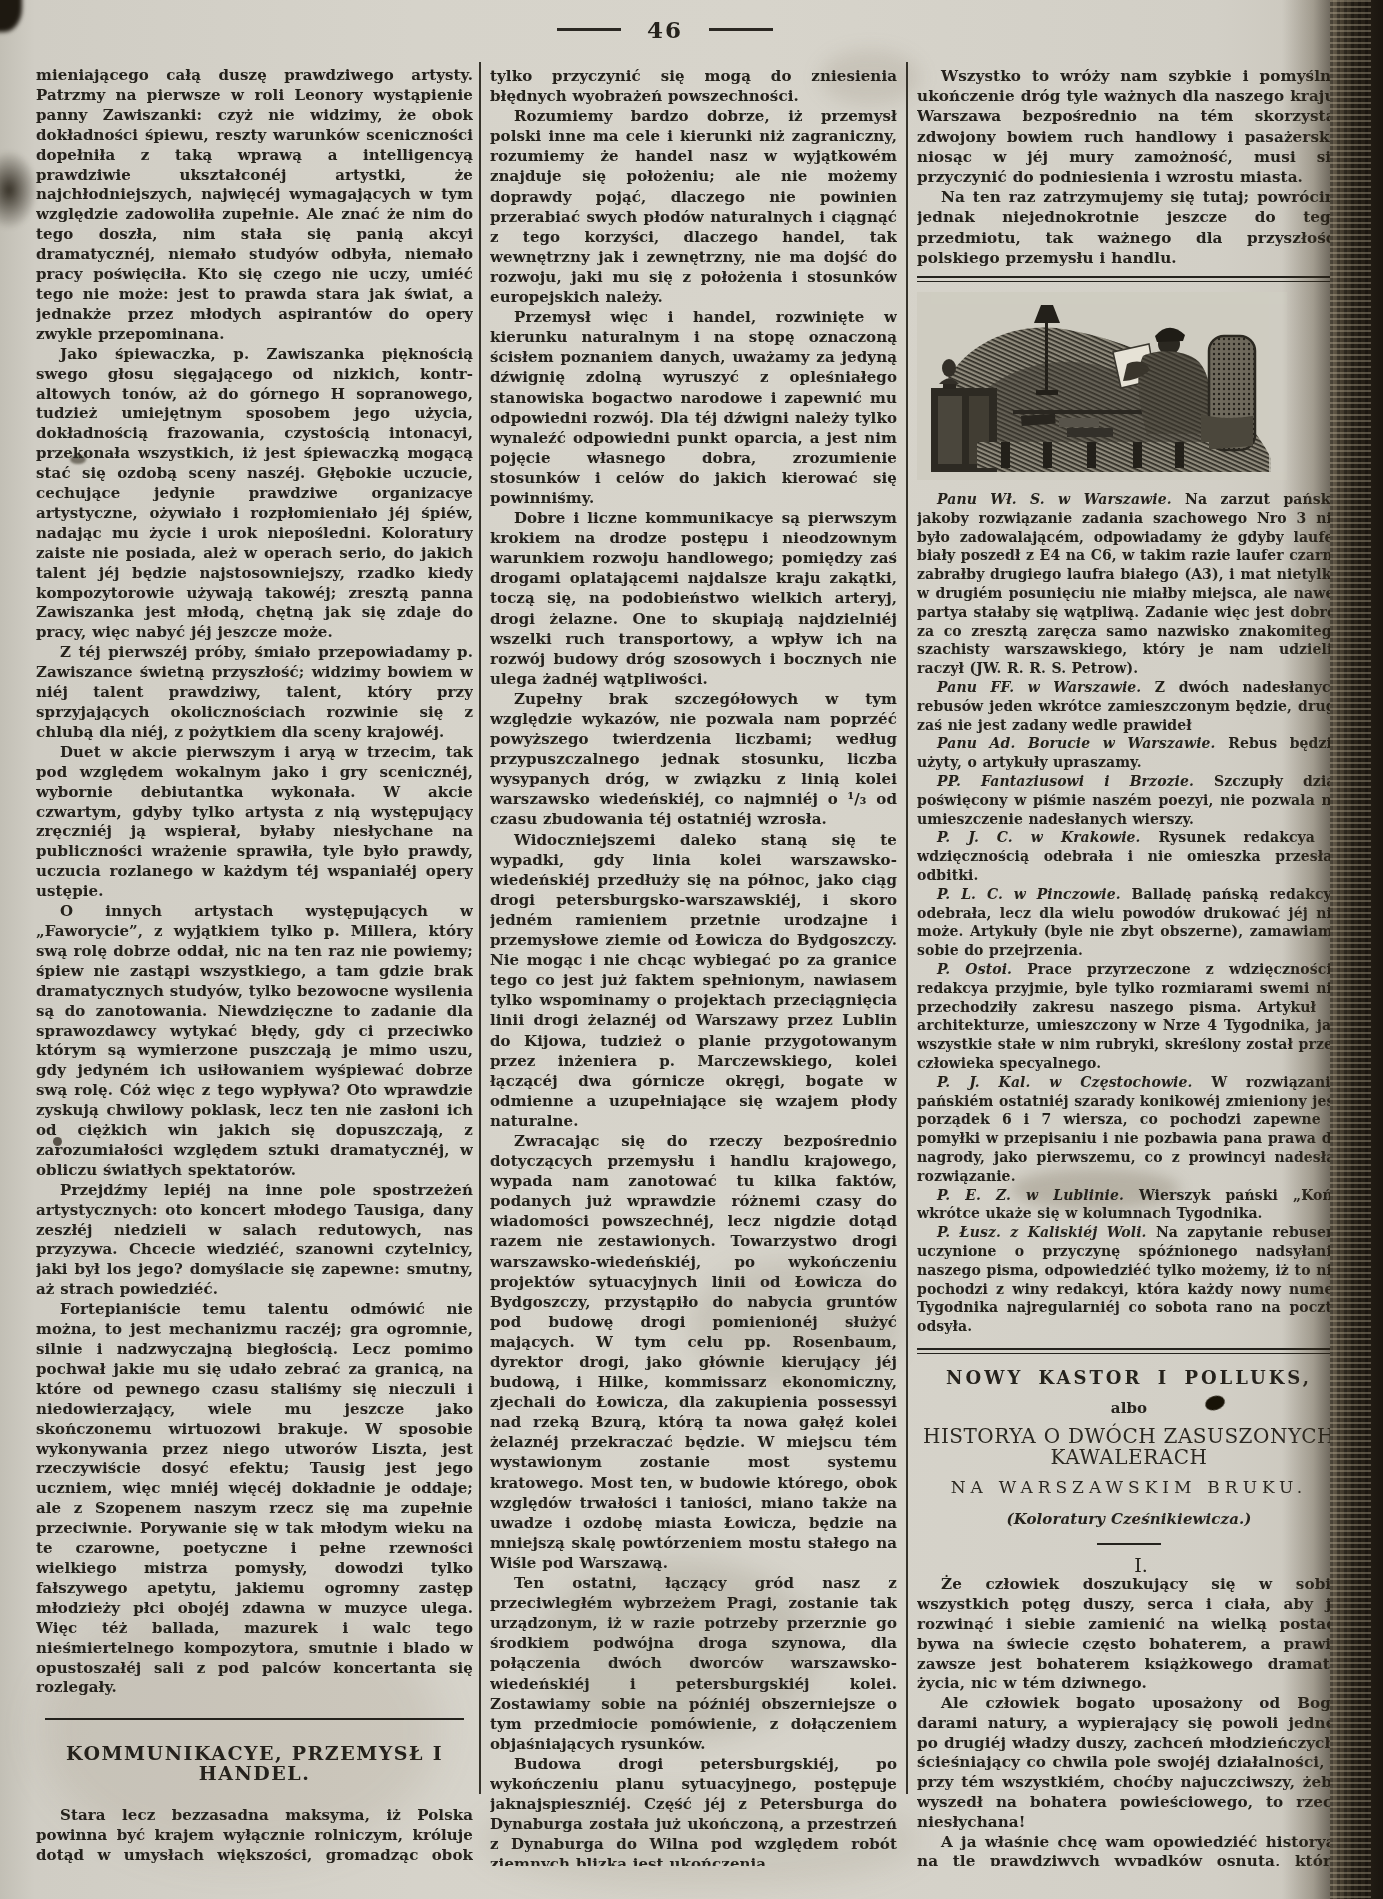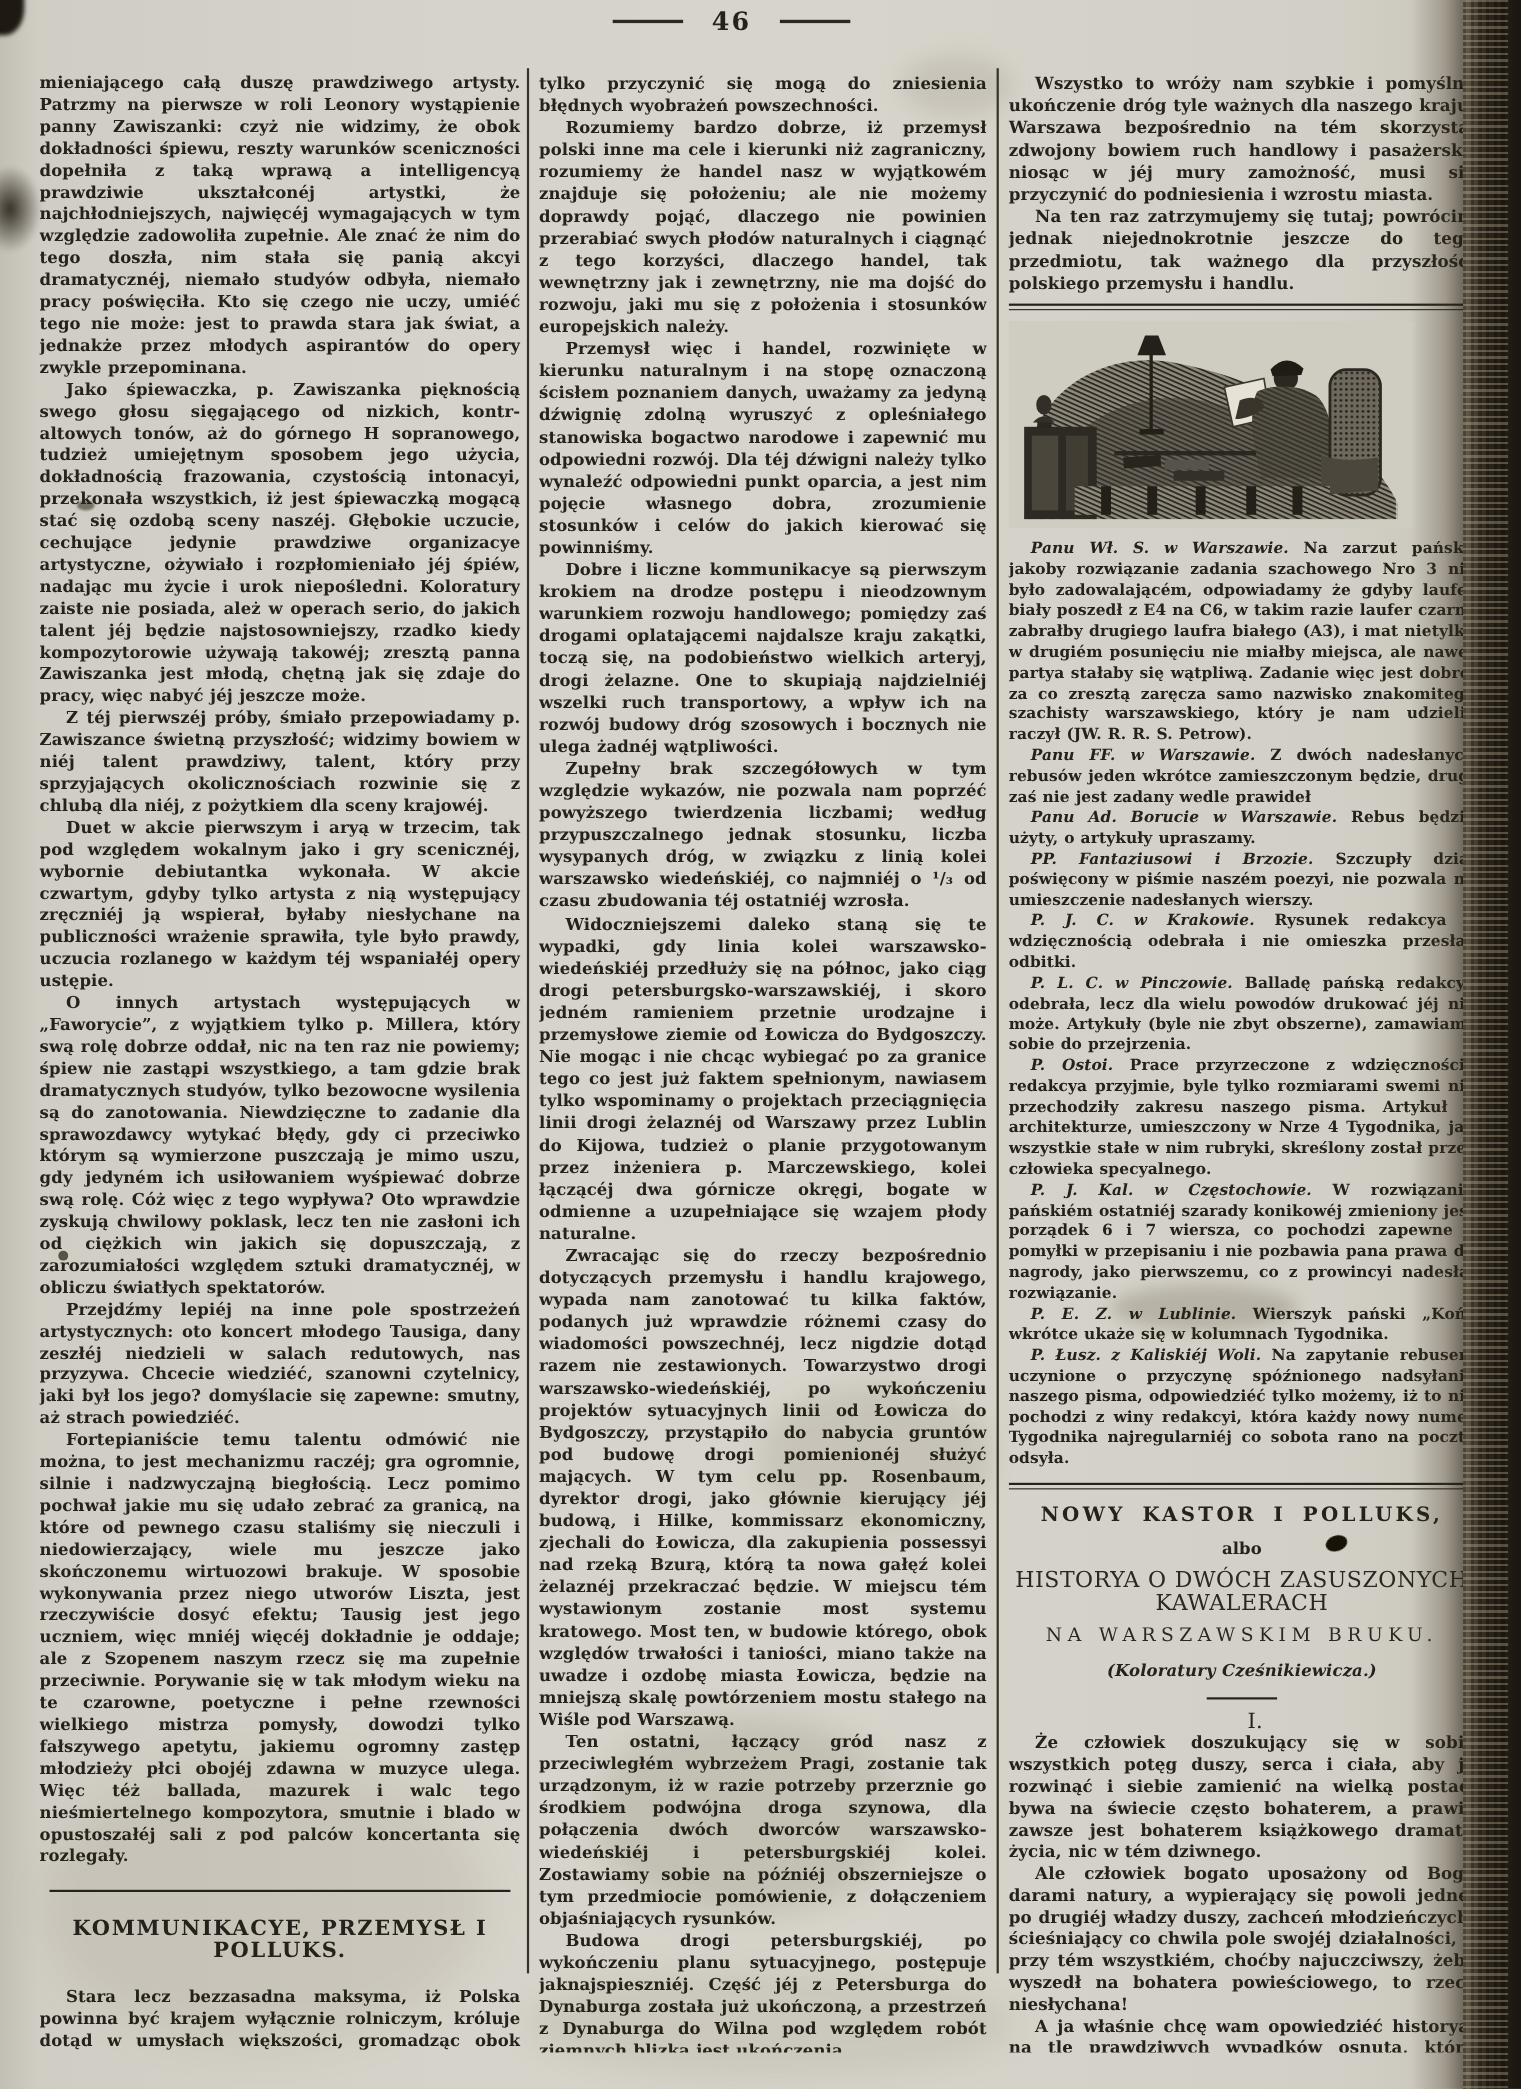--- a/index.html
+++ b/index.html
@@ -28,21 +28,21 @@
   .gutter{position:absolute;top:0;right:53px;width:48px;height:100%;
           background:linear-gradient(to right,rgba(70,60,40,0),rgba(66,55,36,.30) 65%,rgba(38,30,18,.55));}
   .adjacent{position:absolute;top:0;right:0;width:53px;height:100%;
             background:linear-gradient(to right,#6b6252 0,#463e30 22%,#2a241a 45%,#1a150f 100%);}
   .adjacent::before{content:"";position:absolute;inset:0;right:12px;
             background:
               repeating-linear-gradient(180deg,rgba(210,198,170,.40) 0 2px,rgba(0,0,0,0) 2px 6px),
               repeating-linear-gradient(90deg,rgba(0,0,0,.35) 0 3px,rgba(0,0,0,0) 3px 7px);
             opacity:.8;}
   
-  .pageno-row{position:absolute;top:6px;left:0;width:1330px;display:flex;justify-content:center;align-items:center;gap:26px;}
+  .pageno-row{position:absolute;top:16px;left:0;width:1330px;display:flex;justify-content:center;align-items:center;gap:26px;}
   .pn-dash{width:64px;height:0;border-top:3px solid #2b2823;}
   .pn-num{font-size:23px;font-weight:700;letter-spacing:2px;}
   
   .vrule{position:absolute;top:62px;width:2px;height:1732px;background:#35322a;}
   .vr1{left:479px;} .vr2{left:906px;}
   
   .col{position:absolute;top:66px;text-align:justify;font-weight:700;
        letter-spacing:.1px;word-spacing:.5px;hyphens:auto;-webkit-hyphens:auto;overflow:hidden;}
   .col p{margin:0;text-indent:24px;}
   .col p.noind{text-indent:0;}
@@ -103,21 +103,21 @@
     <div>
 
     <p>Jako śpiewaczka, p. Zawiszanka pięknością swego głosu sięgającego od nizkich, kontr-altowych tonów, aż do górnego H sopranowego, tudzież umiejętnym sposobem jego użycia, dokładnością frazowania, czystością intonacyi, przekonała wszystkich, iż jest śpiewaczką mogącą stać się ozdobą sceny naszéj. Głębokie uczucie, cechujące jedynie prawdziwe organizacye artystyczne, ożywiało i rozpłomieniało jéj śpiéw, nadając mu życie i urok niepośledni. Koloratury zaiste nie posiada, ależ w operach serio, do jakich talent jéj będzie najstosowniejszy, rzadko kiedy kompozytorowie używają takowéj; zresztą panna Zawiszanka jest młodą, chętną jak się zdaje do pracy, więc nabyć jéj jeszcze może.</p>
         <p>Z téj pierwszéj próby, śmiało przepowiadamy p. Zawiszance świetną przyszłość; widzimy bowiem w niéj talent prawdziwy, talent, który przy sprzyjających okolicznościach rozwinie się z chlubą dla niéj, z pożytkiem dla sceny krajowéj.</p>
         <p>Duet w akcie pierwszym i aryą w trzecim, tak pod względem wokalnym jako i gry scenicznéj, wybornie debiutantka wykonała. W akcie czwartym, gdyby tylko artysta z nią występujący zręczniéj ją wspierał, byłaby niesłychane na publiczności wrażenie sprawiła, tyle było prawdy, uczucia rozlanego w każdym téj wspaniałéj opery ustępie.</p>
         <p>O innych artystach występujących w „Faworycie”, z wyjątkiem tylko p. Millera, który swą rolę dobrze oddał, nic na ten raz nie powiemy; śpiew nie zastąpi wszystkiego, a tam gdzie brak dramatycznych studyów, tylko bezowocne wysilenia są do zanotowania. Niewdzięczne to zadanie dla sprawozdawcy wytykać błędy, gdy ci przeciwko którym są wymierzone puszczają je mimo uszu, gdy jedyném ich usiłowaniem wyśpiewać dobrze swą rolę. Cóż więc z tego wypływa? Oto wprawdzie zyskują chwilowy poklask, lecz ten nie zasłoni ich od ciężkich win jakich się dopuszczają, z zarozumiałości względem sztuki dramatycznéj, w obliczu światłych spektatorów.</p>
         <p>Przejdźmy lepiéj na inne pole spostrzeżeń artystycznych: oto koncert młodego Tausiga, dany zeszłéj niedzieli w salach redutowych, nas przyzywa. Chcecie wiedziéć, szanowni czytelnicy, jaki był los jego? domyślacie się zapewne: smutny, aż strach powiedziéć.</p>
         <p>Fortepianiście temu talentu odmówić nie można, to jest mechanizmu raczéj; gra ogromnie, silnie i nadzwyczajną biegłością. Lecz pomimo pochwał jakie mu się udało zebrać za granicą, na które od pewnego czasu staliśmy się nieczuli i niedowierzający, wiele mu jeszcze jako skończonemu wirtuozowi brakuje. W sposobie wykonywania przez niego utworów Liszta, jest rzeczywiście dosyć efektu; Tausig jest jego uczniem, więc mniéj więcéj dokładnie je oddaje; ale z Szopenem naszym rzecz się ma zupełnie przeciwnie. Porywanie się w tak młodym wieku na te czarowne, poetyczne i pełne rzewności wielkiego mistrza pomysły, dowodzi tylko fałszywego apetytu, jakiemu ogromny zastęp młodzieży płci obojéj zdawna w muzyce ulega. Więc téż ballada, mazurek i walc tego nieśmiertelnego kompozytora, smutnie i blado w opustoszałéj sali z pod palców koncertanta się rozlegały.</p>
       </div>
     <hr class="hrule">
-    <h2 class="sec-title">KOMMUNIKACYE, PRZEMYSŁ I POLLUKS.</h2>
+    <h2 class="sec-title">KOMMUNIKACYE, PRZEMYSŁ I HANDEL.</h2>
     <p>Stara lecz bezzasadna maksyma, iż Polska powinna być krajem wyłącznie rolniczym, króluje dotąd w umysłach większości, gromadząc obok siebie liczną falangę przedawnionych wyobrażeń, przesądów i uprzedzeń, tamujących wszelki postęp i ruch w dziedzinie przemysłu i handlu, którym przecież narody zachodnie całą swą zawdzięczają potęgę. Zaprzeczenie temu sofizmatowi powinno pozostać na długo jeszcze punktem wyjścia prac ekonomistów naszych, gdyż tym sposobem</p>
   </div>
 
   <div class="col col2">
     <p class="noind">tylko przyczynić się mogą do zniesienia błędnych wyobrażeń powszechności.</p>
     <div>
 
     <p>Rozumiemy bardzo dobrze, iż przemysł polski inne ma cele i kierunki niż zagraniczny, rozumiemy że handel nasz w wyjątkowém znajduje się położeniu; ale nie możemy doprawdy pojąć, dlaczego nie powinien przerabiać swych płodów naturalnych i ciągnąć z tego korzyści, dlaczego handel, tak wewnętrzny jak i zewnętrzny, nie ma dojść do rozwoju, jaki mu się z położenia i stosunków europejskich należy.</p>
         <p>Przemysł więc i handel, rozwinięte w kierunku naturalnym i na stopę oznaczoną ścisłem poznaniem danych, uważamy za jedyną dźwignię zdolną wyruszyć z opleśniałego stanowiska bogactwo narodowe i zapewnić mu odpowiedni rozwój. Dla téj dźwigni należy tylko wynaleźć odpowiedni punkt oparcia, a jest nim pojęcie własnego dobra, zrozumienie stosunków i celów do jakich kierować się powinniśmy.</p>
         <p>Dobre i liczne kommunikacye są pierwszym krokiem na drodze postępu i nieodzownym warunkiem rozwoju handlowego; pomiędzy zaś drogami oplatającemi najdalsze kraju zakątki, toczą się, na podobieństwo wielkich arteryj, drogi żelazne. One to skupiają najdzielniéj wszelki ruch transportowy, a wpływ ich na rozwój budowy dróg szosowych i bocznych nie ulega żadnéj wątpliwości.</p>

